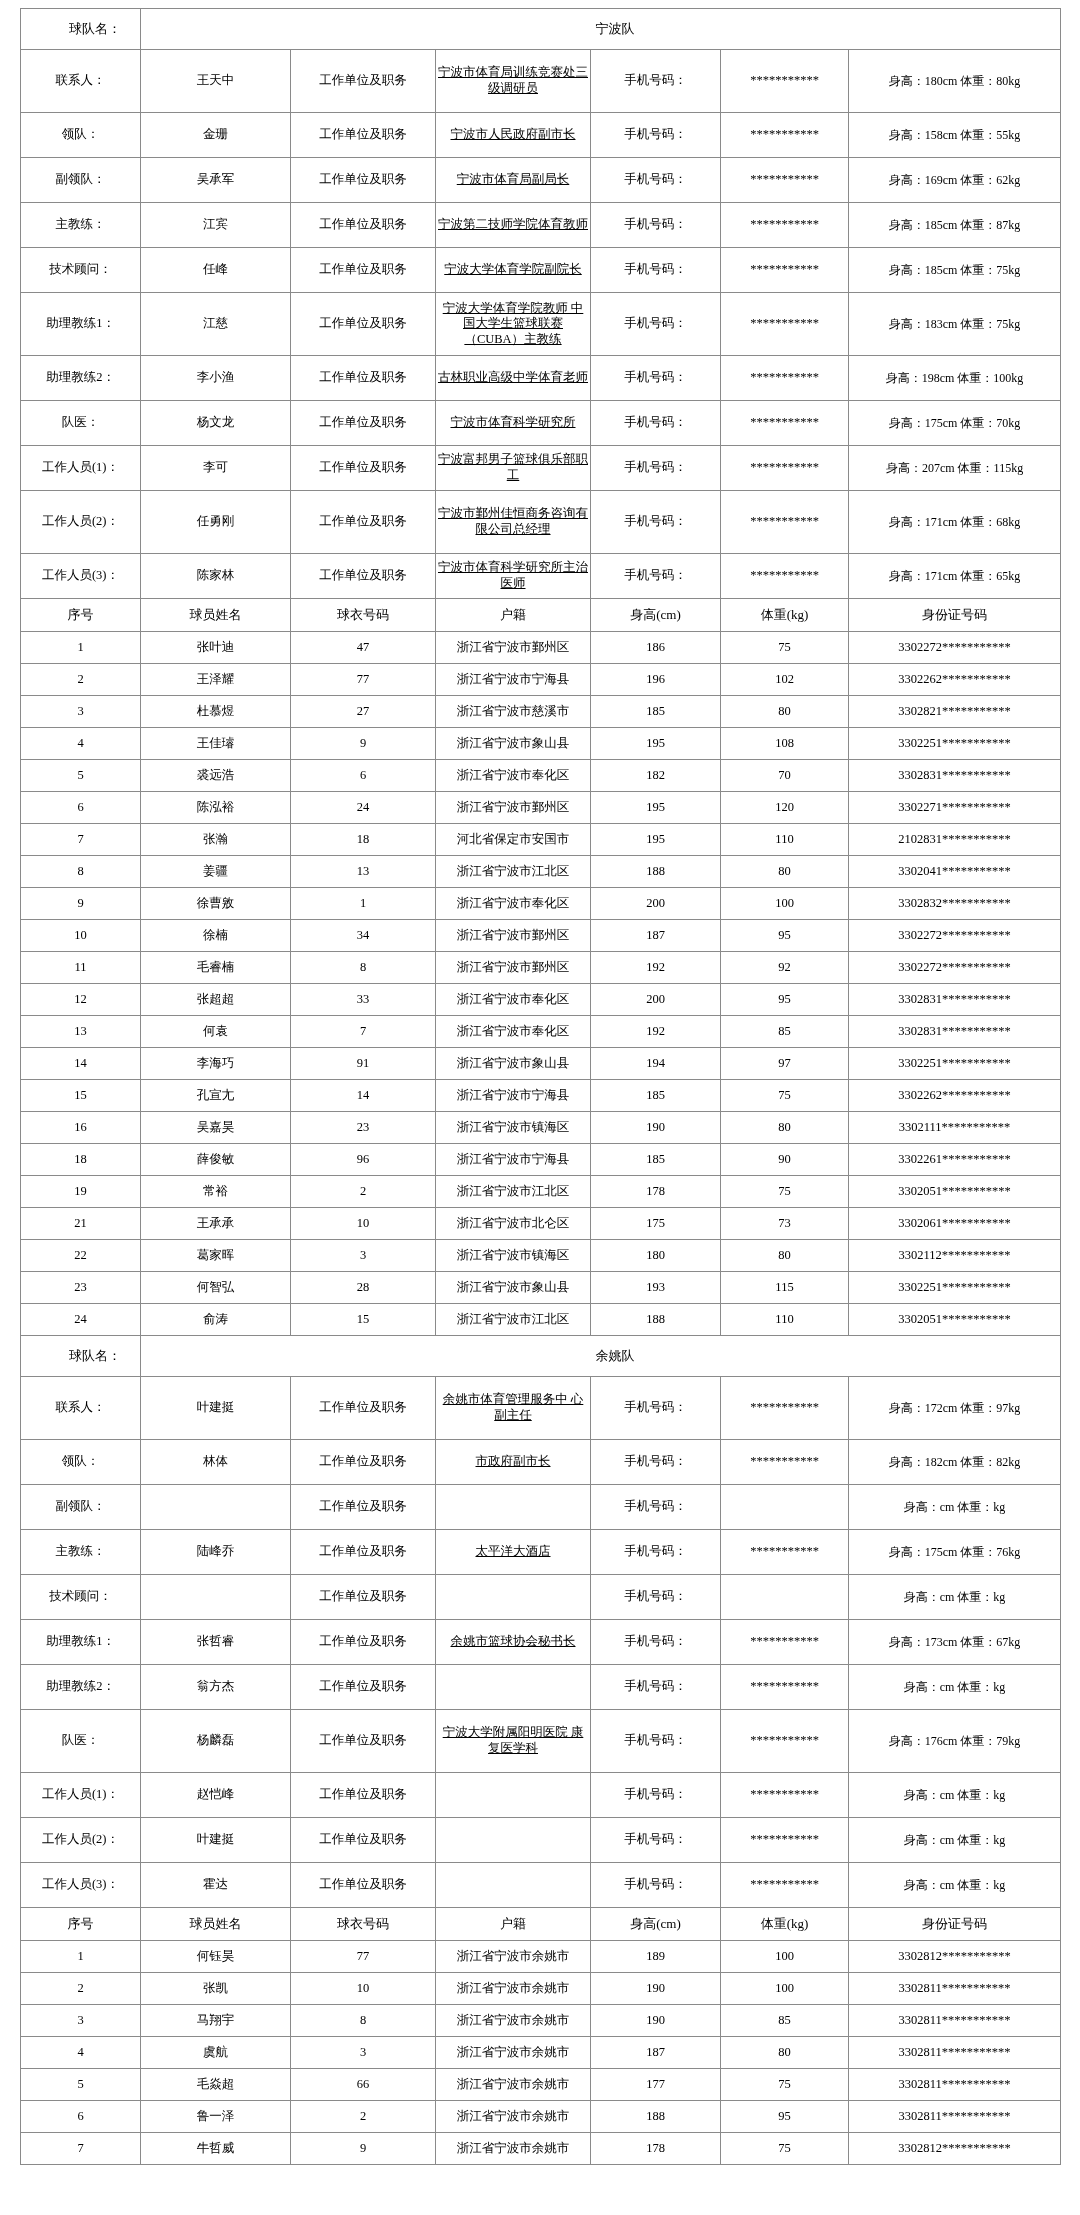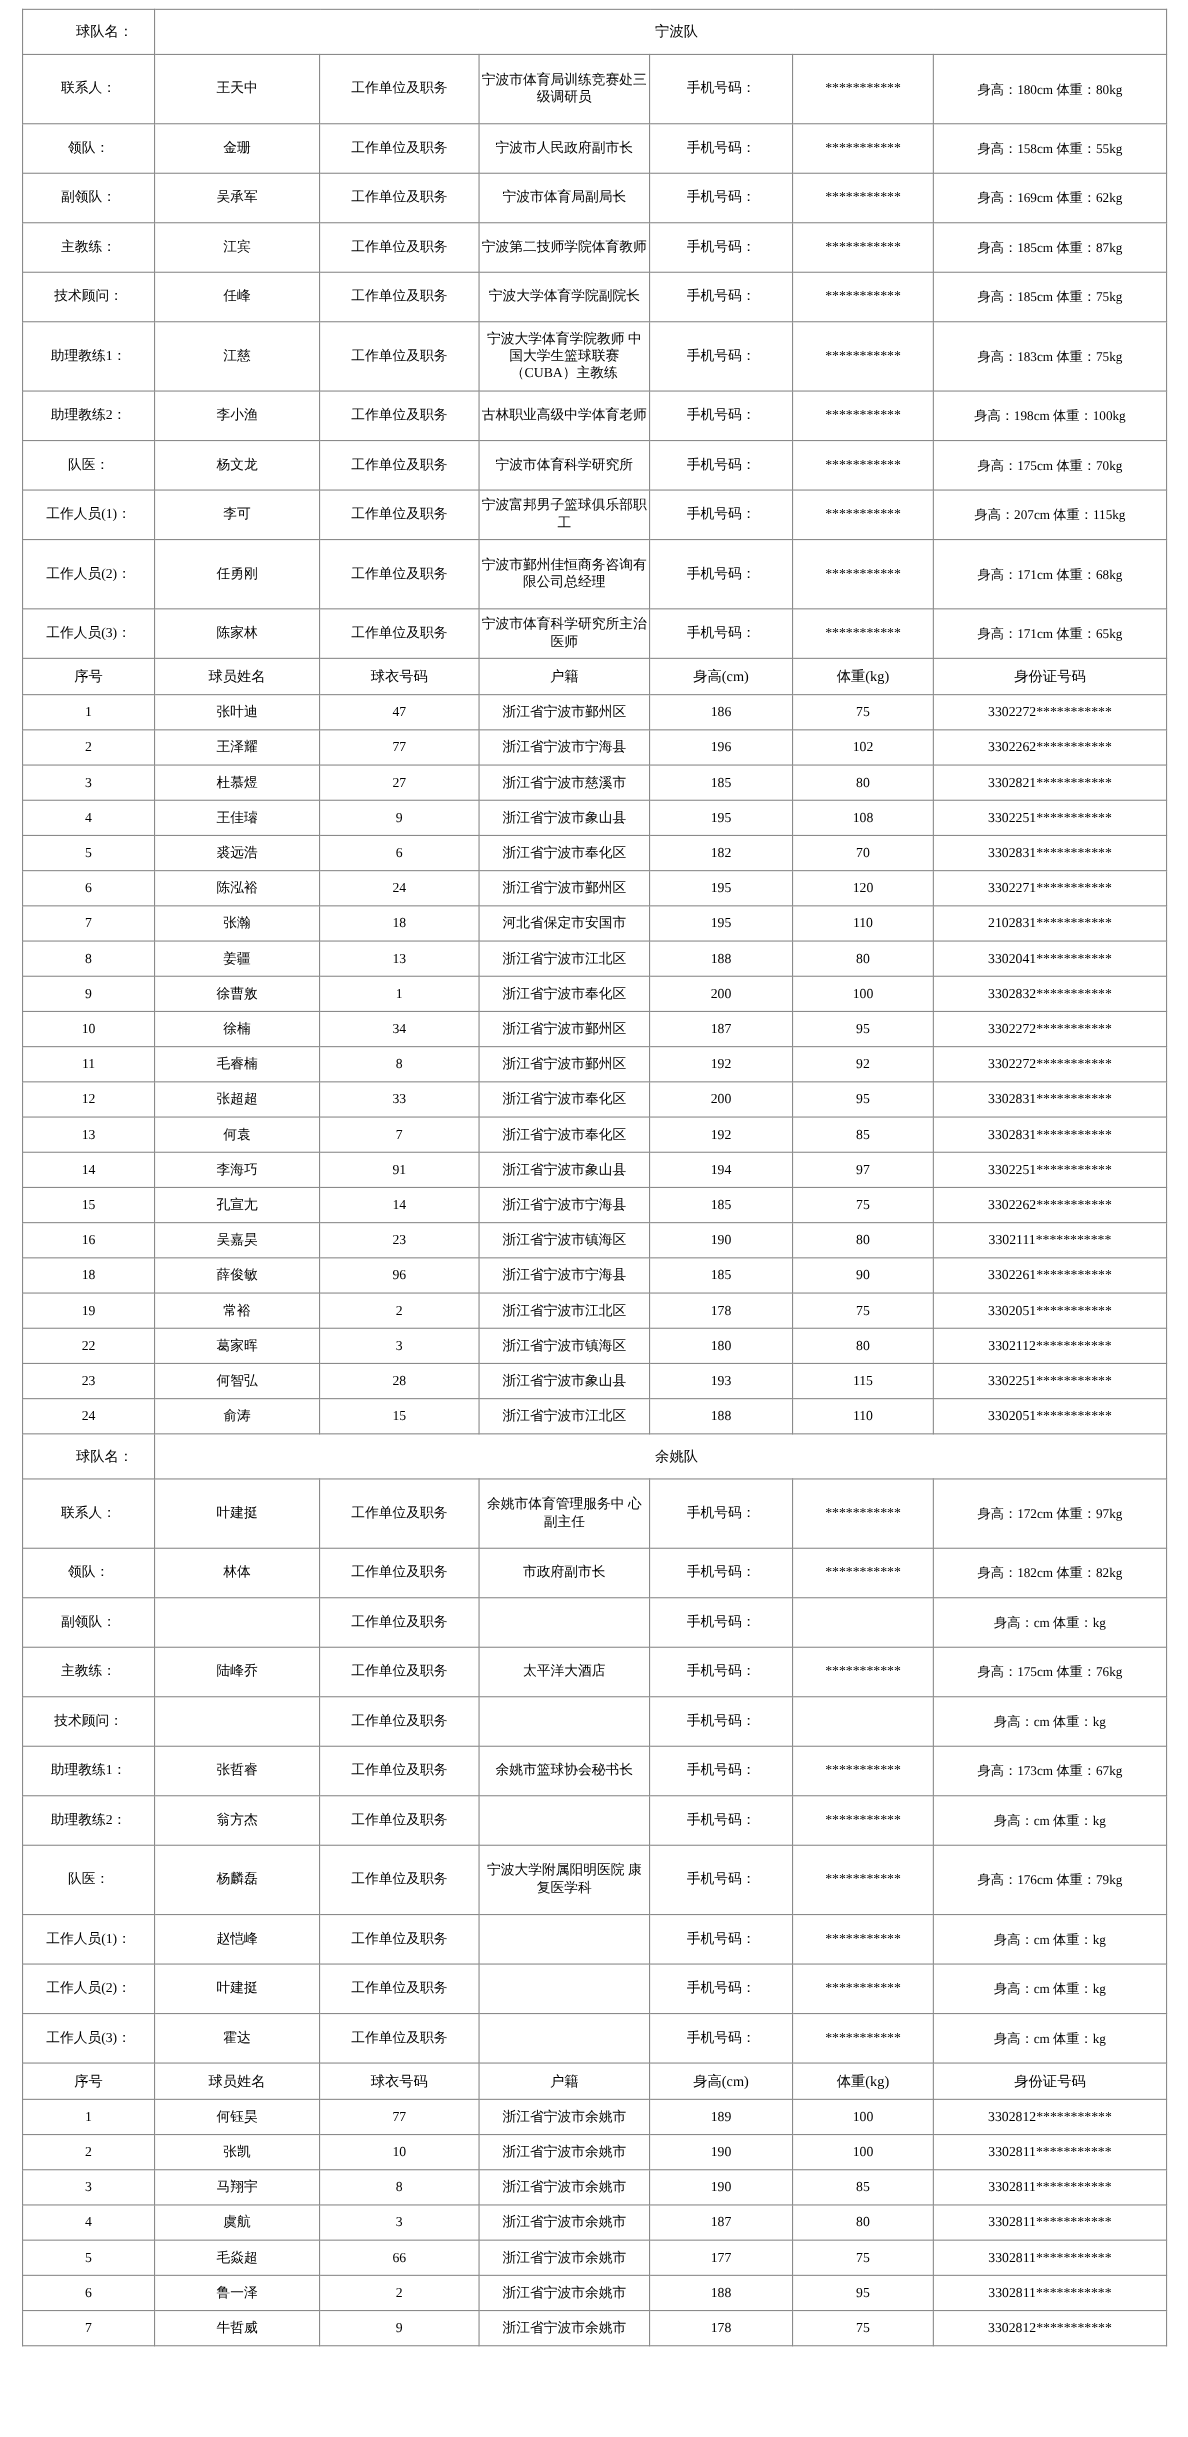--- a/index.html
+++ b/index.html
@@ -50,21 +50,21 @@
 
   tr.staff-row td { height: 38px; }
   tr.staff-row.tall td { height: 56px; }
   tr.player-head td { height: 26px; font-size: 13px; }
   tr.player-row td { height: 25px; font-size: 12.5px; }
 
   .masked {
     letter-spacing: 0px;
     font-family: "Liberation Serif", serif;
   }
-  .nowrapish { white-space: normal; }
+  .nowrapish { white-space: normal; text-decoration: underline; }
   .hw { font-size: 12px; }
 </style>
 </head>
 <body>
 
 <div id="page">
   <table class="doc">
     <colgroup>
       <col class="c1">
         <col class="c2">
@@ -343,20 +343,29 @@
         <tr class="player-row">
           <td>19</td>
           <td>常裕</td>
           <td>2</td>
           <td>浙江省宁波市江北区</td>
           <td>178</td>
           <td>75</td>
           <td class="masked">3302051***********</td>
         </tr>
         <tr class="player-row">
+          <td>21</td>
+          <td>王承承</td>
+          <td>10</td>
+          <td>浙江省宁波市北仑区</td>
+          <td>175</td>
+          <td>73</td>
+          <td class="masked">3302061***********</td>
+        </tr>
+        <tr class="player-row">
           <td>22</td>
           <td>葛家晖</td>
           <td>3</td>
           <td>浙江省宁波市镇海区</td>
           <td>180</td>
           <td>80</td>
           <td class="masked">3302112***********</td>
         </tr>
         <tr class="player-row">
           <td>23</td>

